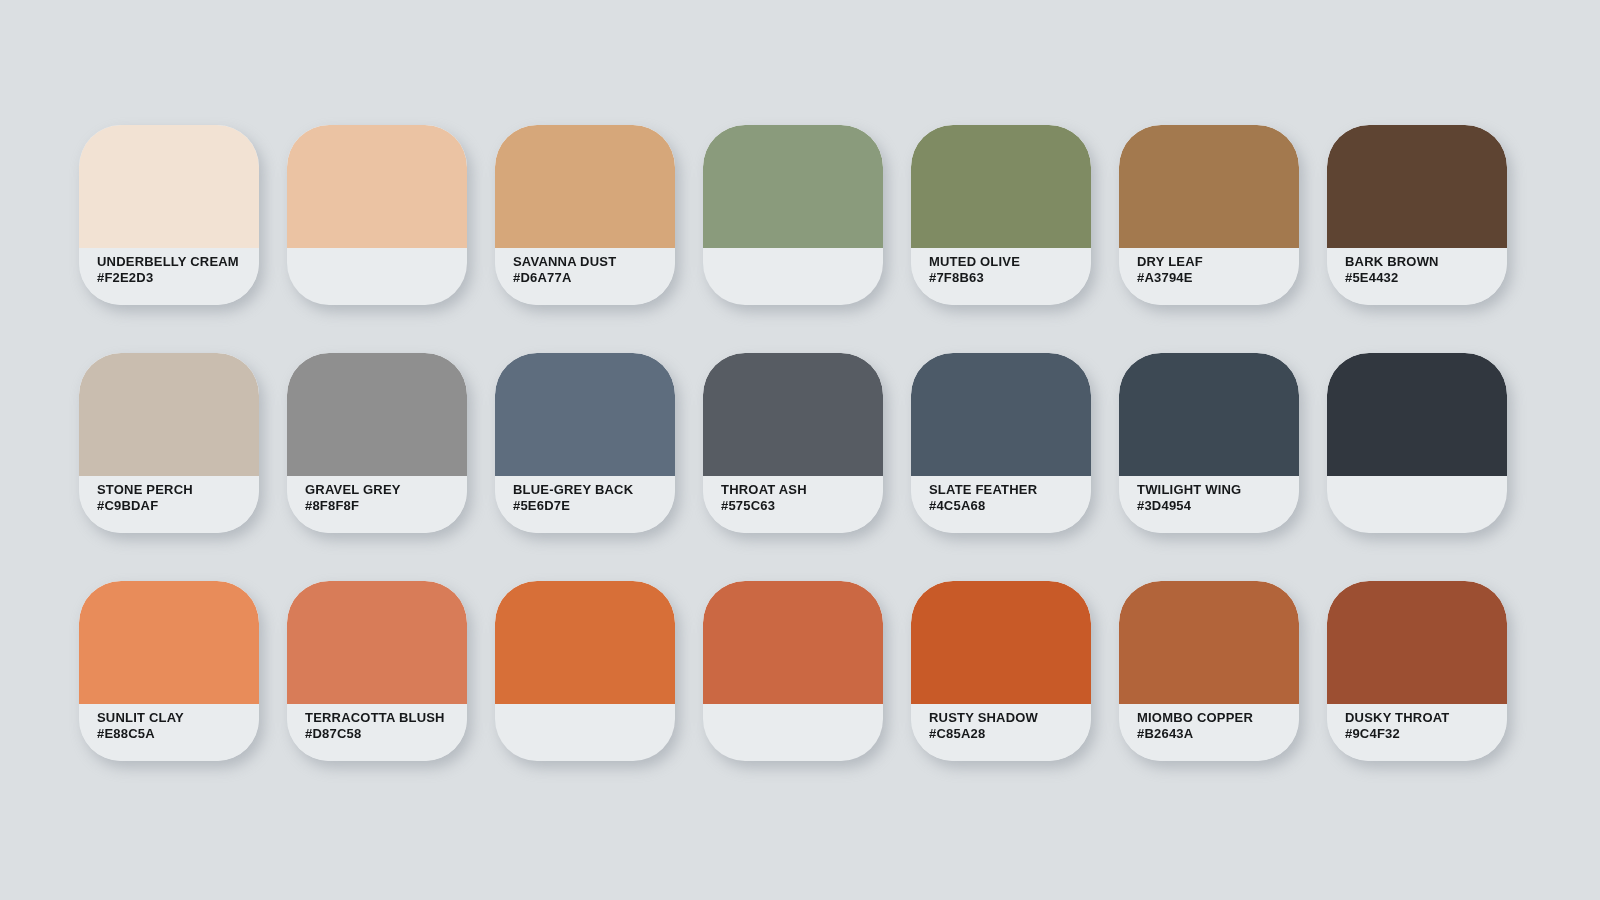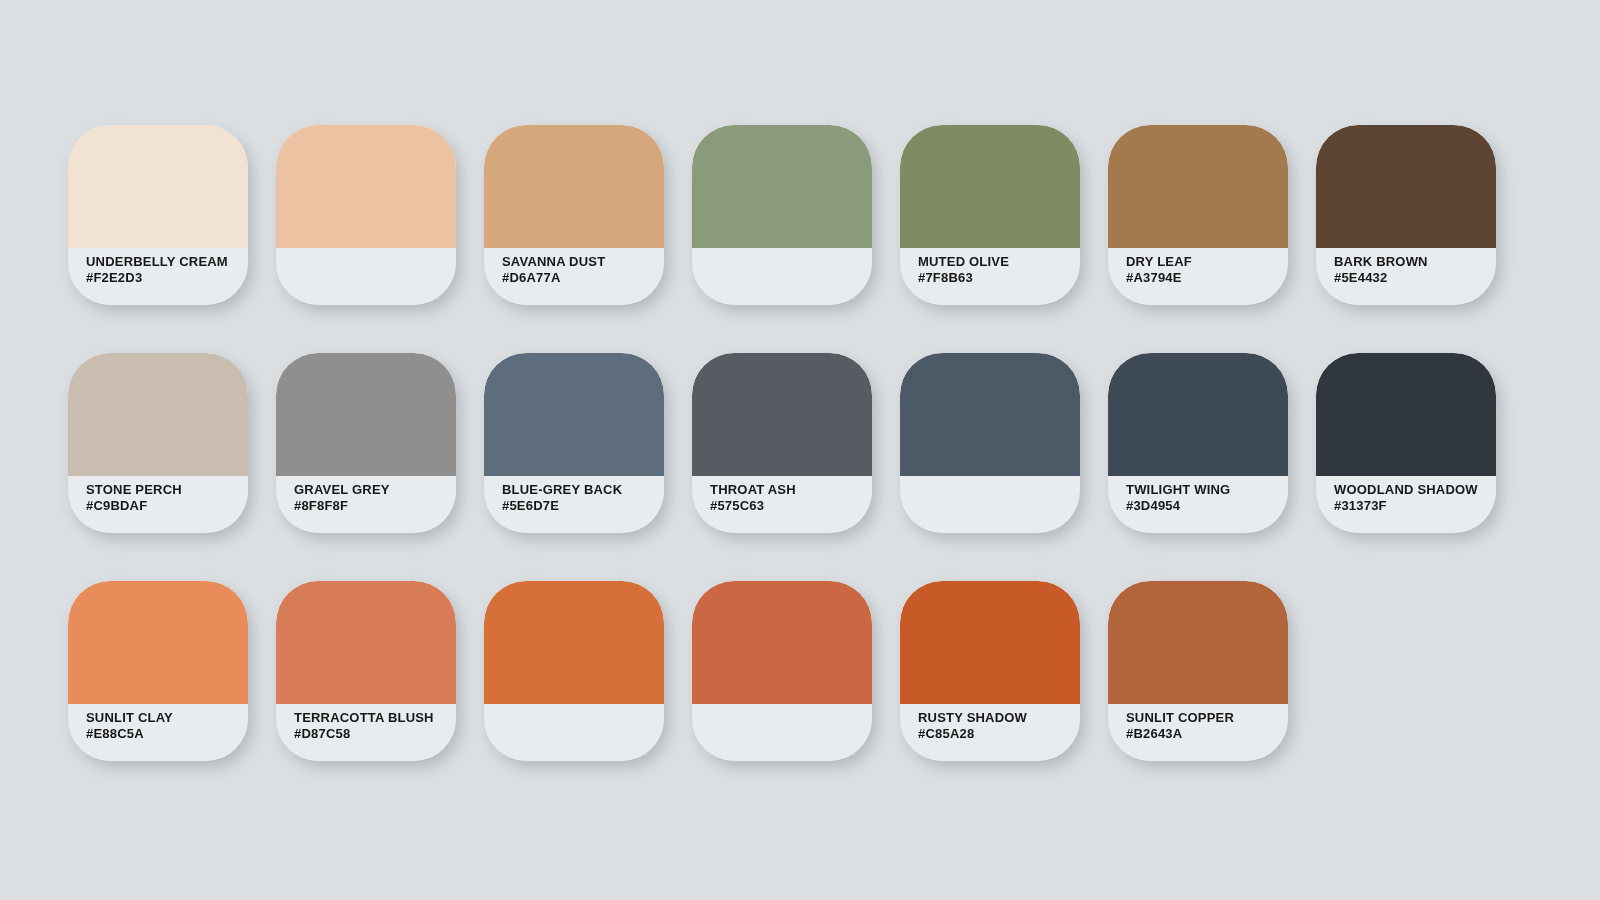--- a/index.html
+++ b/index.html
@@ -35,20 +35,21 @@
 
   
   .swatch-card {
     position: relative;
     width: 180px;
     height: 180px;
     border-radius: 42px;
     background: #e9ecee;
     overflow: hidden;
     filter: drop-shadow(5px 7px 7px rgba(120,130,140,0.38));
+    margin-left: 11px;
   }
 
   
   .swatch-color {
     position: absolute;
     top: 0;
     left: 0;
     right: 0;
     height: 123px;
     border-top-left-radius: 42px;
@@ -154,34 +155,34 @@
       </div>
       <div class="swatch-card">
         <div class="swatch-color" style="background: rgb(87, 92, 99);"></div>
         <div class="swatch-label">
           <span class="swatch-name">THROAT ASH</span>
           <span class="swatch-hex">#575C63</span>
         </div>
       </div>
       <div class="swatch-card">
         <div class="swatch-color" style="background: rgb(76, 90, 104);"></div>
+        <div class="swatch-label">
+          <span class="swatch-name">SLATE FEATHER</span>
+          <span class="swatch-hex">#4C5A68</span>
+        </div>
       </div>
       <div class="swatch-card">
         <div class="swatch-color" style="background: rgb(61, 73, 84);"></div>
         <div class="swatch-label">
           <span class="swatch-name">TWILIGHT WING</span>
           <span class="swatch-hex">#3D4954</span>
         </div>
       </div>
       <div class="swatch-card">
         <div class="swatch-color" style="background: rgb(49, 55, 63);"></div>
-        <div class="swatch-label">
-          <span class="swatch-name">WOODLAND SHADOW</span>
-          <span class="swatch-hex">#31373F</span>
-        </div>
       </div>
       <div class="swatch-card">
         <div class="swatch-color" style="background: rgb(232, 140, 90);"></div>
         <div class="swatch-label">
           <span class="swatch-name">SUNLIT CLAY</span>
           <span class="swatch-hex">#E88C5A</span>
         </div>
       </div>
       <div class="swatch-card">
         <div class="swatch-color" style="background: rgb(216, 124, 88);"></div>
@@ -199,18 +200,25 @@
       <div class="swatch-card">
         <div class="swatch-color" style="background: rgb(200, 90, 40);"></div>
         <div class="swatch-label">
           <span class="swatch-name">RUSTY SHADOW</span>
           <span class="swatch-hex">#C85A28</span>
         </div>
       </div>
       <div class="swatch-card">
         <div class="swatch-color" style="background: rgb(178, 100, 58);"></div>
         <div class="swatch-label">
-          <span class="swatch-name">SUNLIT COPPER</span>
+          <span class="swatch-name">MIOMBO COPPER</span>
           <span class="swatch-hex">#B2643A</span>
+        </div>
+      </div>
+      <div class="swatch-card">
+        <div class="swatch-color" style="background: rgb(156, 79, 50);"></div>
+        <div class="swatch-label">
+          <span class="swatch-name">DUSKY THROAT</span>
+          <span class="swatch-hex">#9C4F32</span>
         </div>
       </div>
     </div>
 </div>
 
 </body></html>

